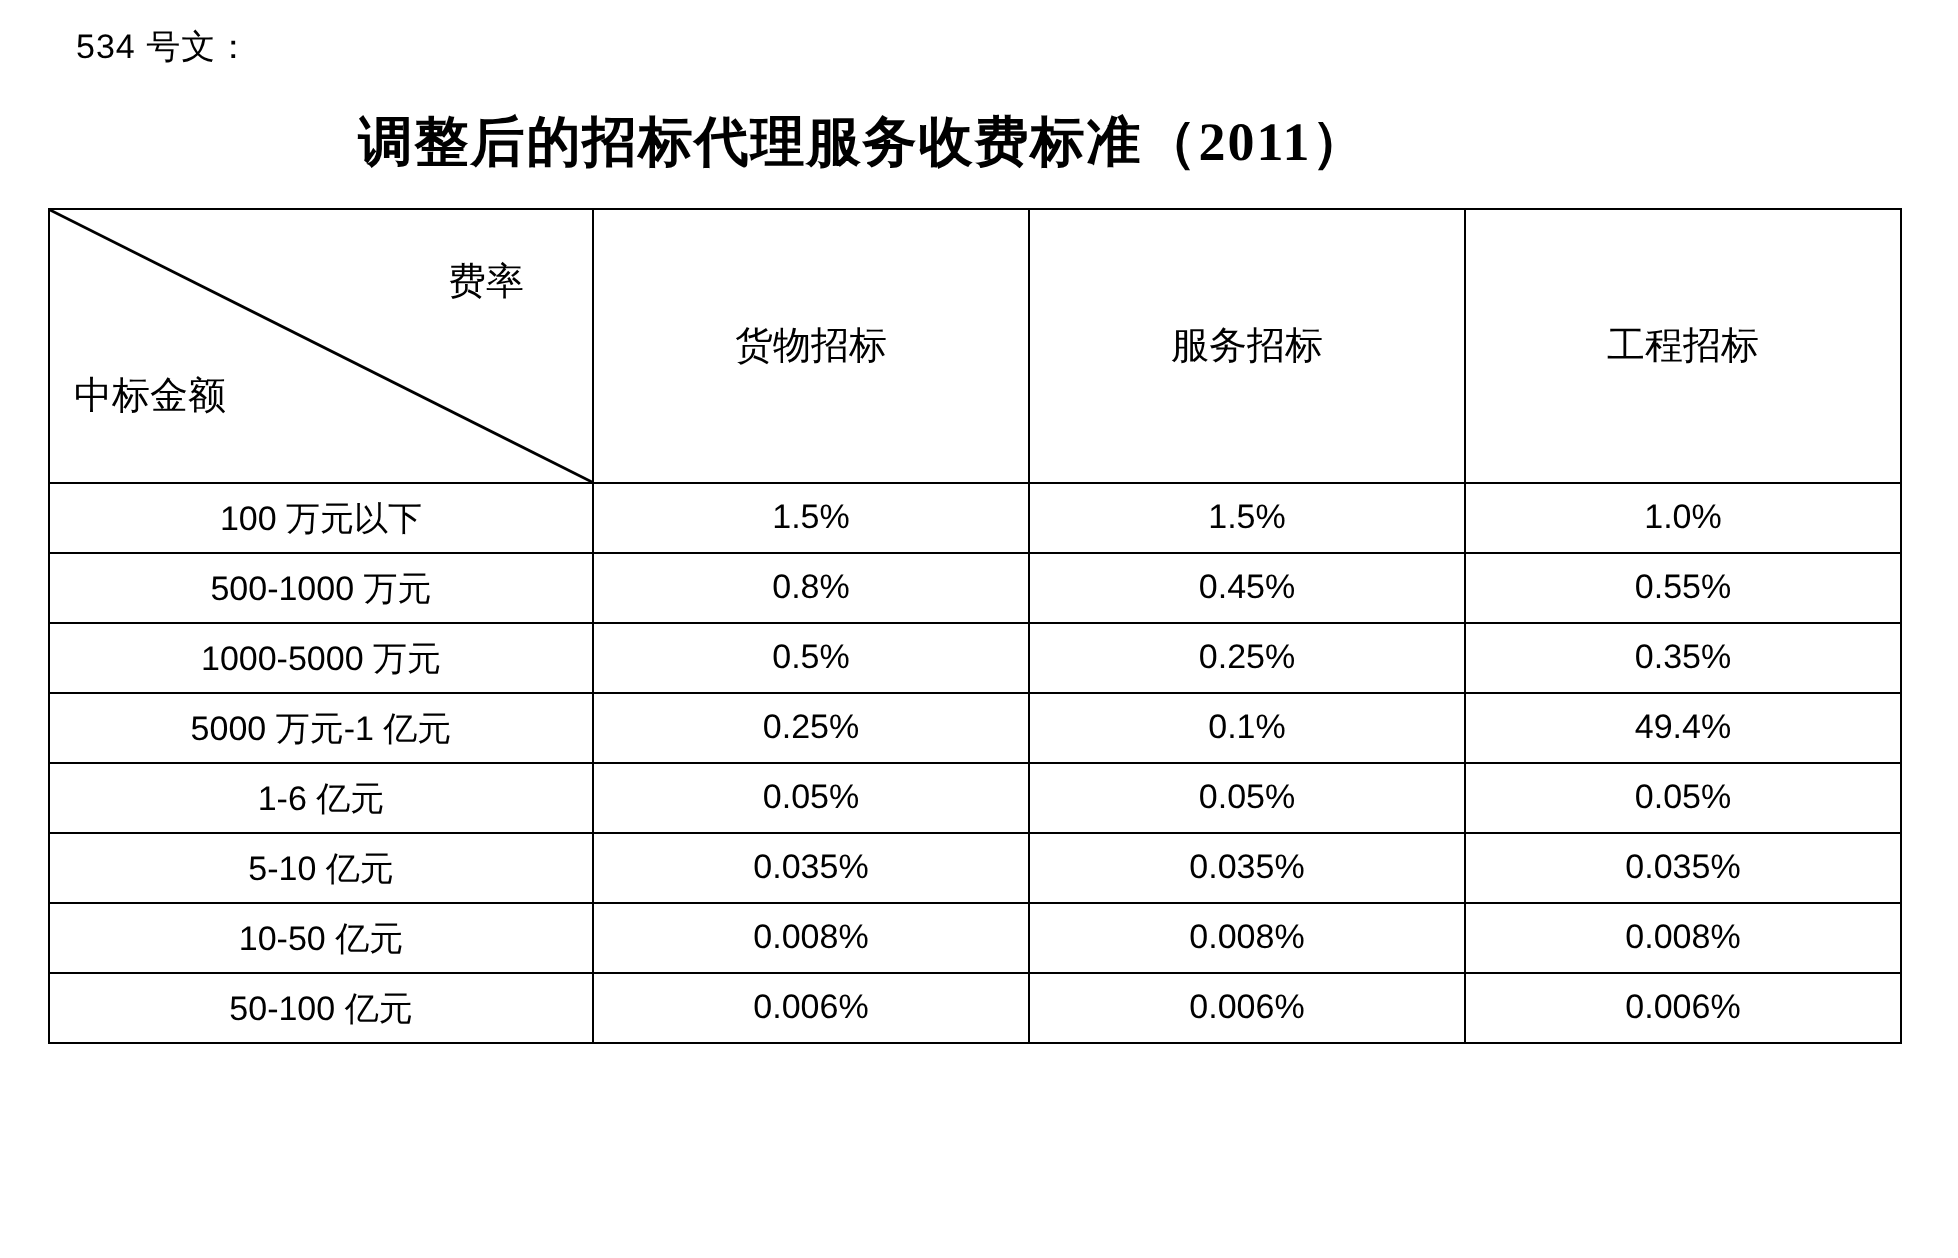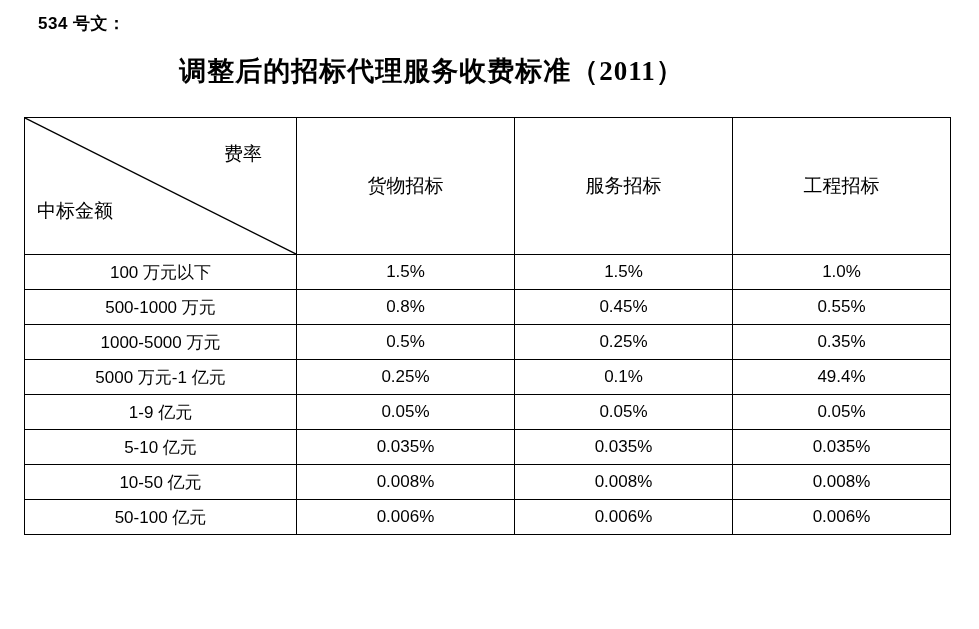--- a/index.html
+++ b/index.html
@@ -18,39 +18,39 @@
     position: relative;
     width: 979px;
     height: 629px;
     box-sizing: border-box;
   }
   .doc-ref {
     position: absolute;
     left: 38px;
     top: 12px;
     font-family: "Liberation Sans", sans-serif;
-    font-weight: bold;
+    font-weight: normal;
     font-size: 17px;
     letter-spacing: 0.5px;
   }
   .doc-title {
     position: absolute;
     left: 0;
     top: 53px;
     width: 863px;
     text-align: center;
     font-family: "Liberation Serif", serif;
     font-weight: bold;
     font-size: 27px;
     letter-spacing: 1px;
   }
   .table-wrap {
     position: absolute;
     left: 24px;
-    top: 117px;
+    top: 104px;
     width: 926px;
   }
   table.fee-table {
     border-collapse: collapse;
     width: 926px;
     table-layout: fixed;
   }
   table.fee-table td {
     border: 1px solid #000000;
     text-align: center;
@@ -151,21 +151,21 @@
           <td>0.25%</td>
           <td>0.35%</td>
         </tr>
         <tr class="data-row">
           <td class="label-cell">5000 万元-1 亿元</td>
           <td>0.25%</td>
           <td>0.1%</td>
           <td>49.4%</td>
         </tr>
         <tr class="data-row">
-          <td class="label-cell">1-9 亿元</td>
+          <td class="label-cell">1-6 亿元</td>
           <td>0.05%</td>
           <td>0.05%</td>
           <td>0.05%</td>
         </tr>
         <tr class="data-row">
           <td class="label-cell">5-10 亿元</td>
           <td>0.035%</td>
           <td>0.035%</td>
           <td>0.035%</td>
         </tr>

